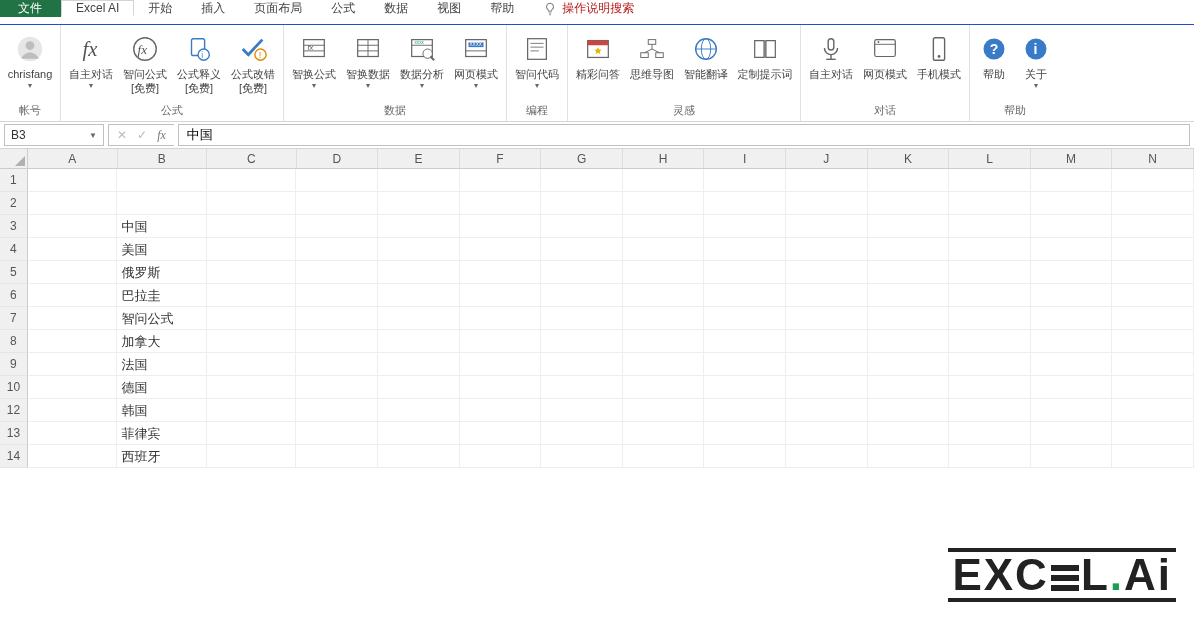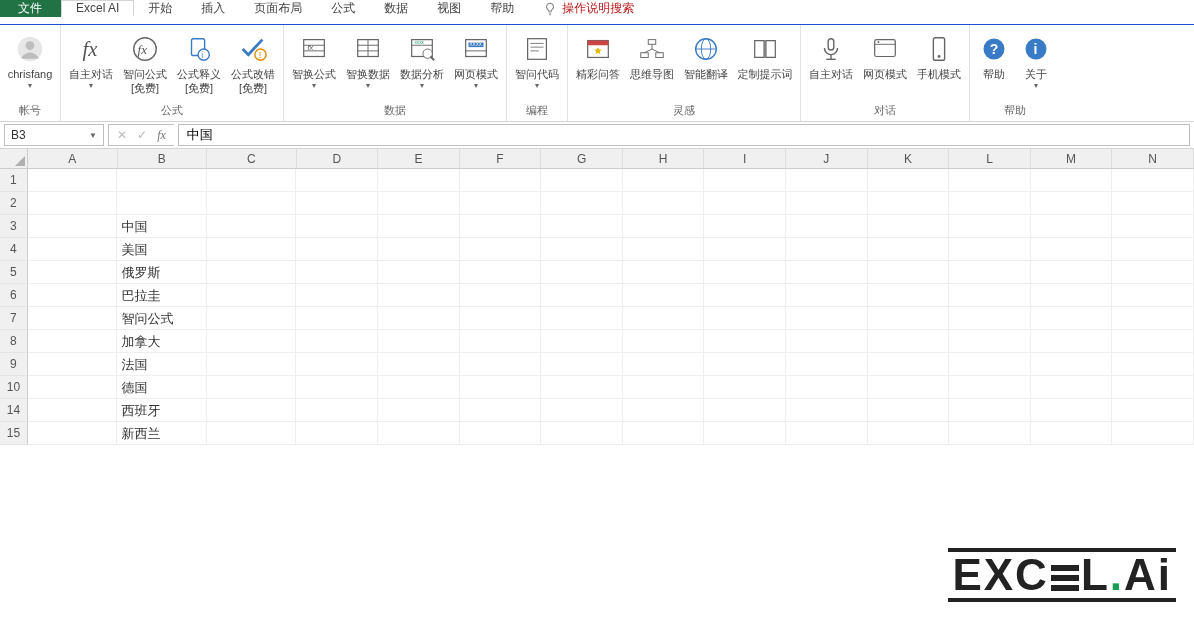--- a/index.html
+++ b/index.html
@@ -706,40 +706,57 @@
         <div class="cell" style="width: 82px;"></div>
         <div class="cell" style="width: 82px;"></div>
         <div class="cell" style="width: 82px;"></div>
         <div class="cell" style="width: 82px;"></div>
         <div class="cell" style="width: 82px;"></div>
         <div class="cell" style="width: 82px;"></div>
         <div class="cell" style="width: 82px;"></div>
         <div class="cell" style="width: 82px;"></div>
       </div>
       <div class="row">
+        <div class="row-h">12</div>
+        <div class="cell" style="width: 90px;"></div>
+        <div class="cell" style="width: 90px;">韩国</div>
+        <div class="cell" style="width: 90px;"></div>
+        <div class="cell" style="width: 82px;"></div>
+        <div class="cell" style="width: 82px;"></div>
+        <div class="cell" style="width: 82px;"></div>
+        <div class="cell" style="width: 82px;"></div>
+        <div class="cell" style="width: 82px;"></div>
+        <div class="cell" style="width: 82px;"></div>
+        <div class="cell" style="width: 82px;"></div>
+        <div class="cell" style="width: 82px;"></div>
+        <div class="cell" style="width: 82px;"></div>
+        <div class="cell" style="width: 82px;"></div>
+        <div class="cell" style="width: 82px;"></div>
+      </div>
+      <div class="row">
+        <div class="row-h">13</div>
+        <div class="cell" style="width: 90px;"></div>
+        <div class="cell" style="width: 90px;">菲律宾</div>
+        <div class="cell" style="width: 90px;"></div>
+        <div class="cell" style="width: 82px;"></div>
+        <div class="cell" style="width: 82px;"></div>
+        <div class="cell" style="width: 82px;"></div>
+        <div class="cell" style="width: 82px;"></div>
+        <div class="cell" style="width: 82px;"></div>
+        <div class="cell" style="width: 82px;"></div>
+        <div class="cell" style="width: 82px;"></div>
+        <div class="cell" style="width: 82px;"></div>
+        <div class="cell" style="width: 82px;"></div>
+        <div class="cell" style="width: 82px;"></div>
+        <div class="cell" style="width: 82px;"></div>
+      </div>
+      <div class="row">
         <div class="row-h">14</div>
         <div class="cell" style="width: 90px;"></div>
         <div class="cell" style="width: 90px;">西班牙</div>
-        <div class="cell" style="width: 90px;"></div>
-        <div class="cell" style="width: 82px;"></div>
-        <div class="cell" style="width: 82px;"></div>
-        <div class="cell" style="width: 82px;"></div>
-        <div class="cell" style="width: 82px;"></div>
-        <div class="cell" style="width: 82px;"></div>
-        <div class="cell" style="width: 82px;"></div>
-        <div class="cell" style="width: 82px;"></div>
-        <div class="cell" style="width: 82px;"></div>
-        <div class="cell" style="width: 82px;"></div>
-        <div class="cell" style="width: 82px;"></div>
-        <div class="cell" style="width: 82px;"></div>
-      </div>
-      <div class="row">
-        <div class="row-h">15</div>
-        <div class="cell" style="width: 90px;"></div>
-        <div class="cell" style="width: 90px;">新西兰</div>
         <div class="cell" style="width: 90px;"></div>
         <div class="cell" style="width: 82px;"></div>
         <div class="cell" style="width: 82px;"></div>
         <div class="cell" style="width: 82px;"></div>
         <div class="cell" style="width: 82px;"></div>
         <div class="cell" style="width: 82px;"></div>
         <div class="cell" style="width: 82px;"></div>
         <div class="cell" style="width: 82px;"></div>
         <div class="cell" style="width: 82px;"></div>
         <div class="cell" style="width: 82px;"></div>

